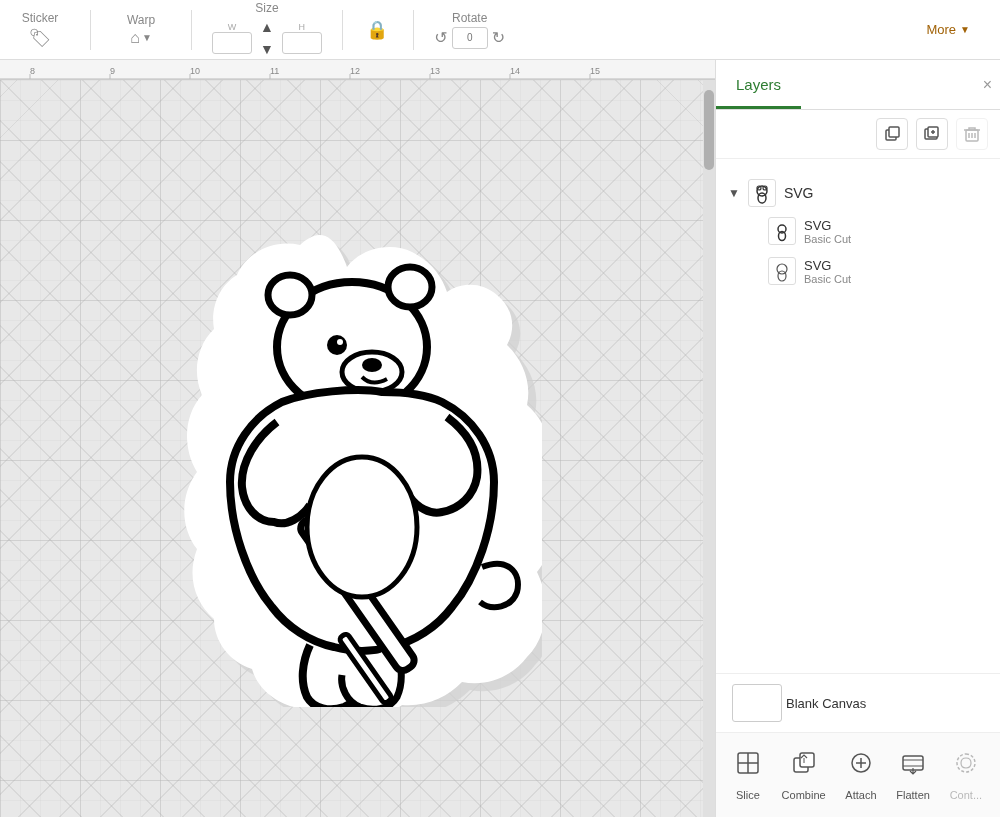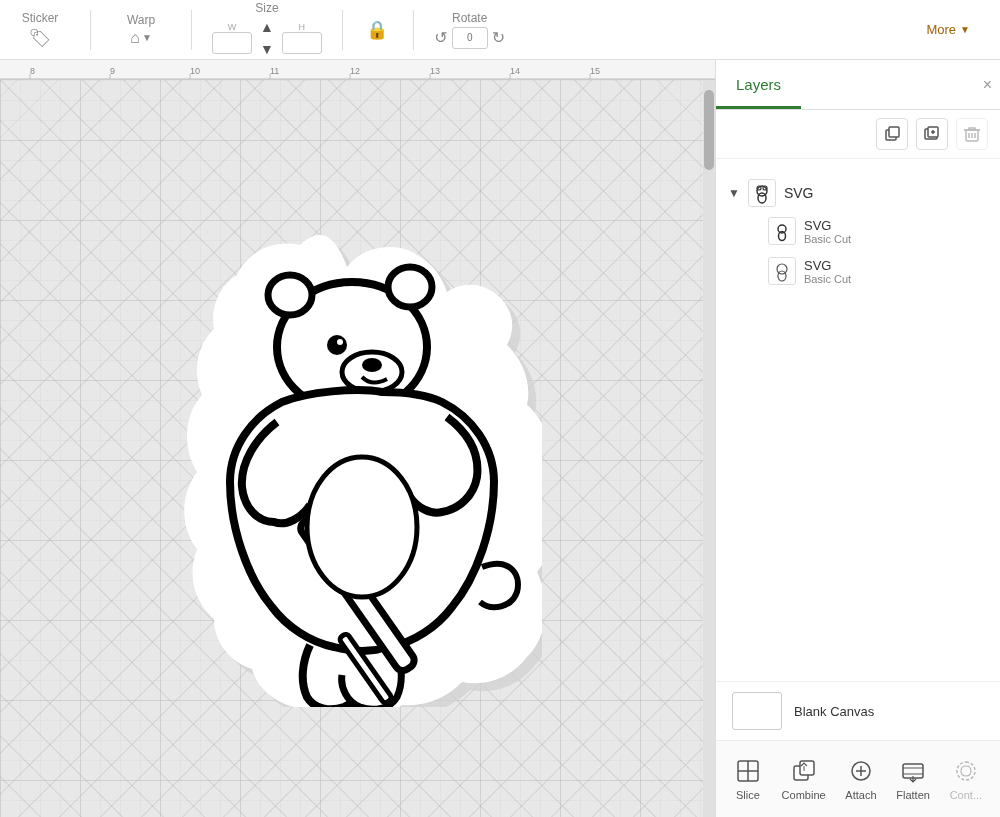--- a/index.html
+++ b/index.html
@@ -290,21 +290,21 @@
     }
     .layer-item-type {
       font-size: 11px;
       color: #888;
     }
 
     
     .blank-canvas-row {
       display: flex;
       align-items: center;
-      gap: 12px;
+      gap: 4px;
       padding: 10px 16px;
       border-top: 1px solid #eee;
     }
     .blank-canvas-thumb {
       width: 50px;
       height: 38px;
       border: 1px solid #ccc;
       background: #fff;
       border-radius: 3px;
     }
@@ -318,21 +318,21 @@
       display: flex;
       justify-content: space-around;
       padding: 12px 8px;
       border-top: 1px solid #eee;
       background: #fafafa;
     }
     .action-btn {
       display: flex;
       flex-direction: column;
       align-items: center;
-      gap: 4px;
+      gap: 12px;
       background: none;
       border: none;
       cursor: pointer;
       font-size: 11px;
       color: #555;
       padding: 4px 8px;
     }
     .action-icon {
       width: 28px;
       height: 28px;

